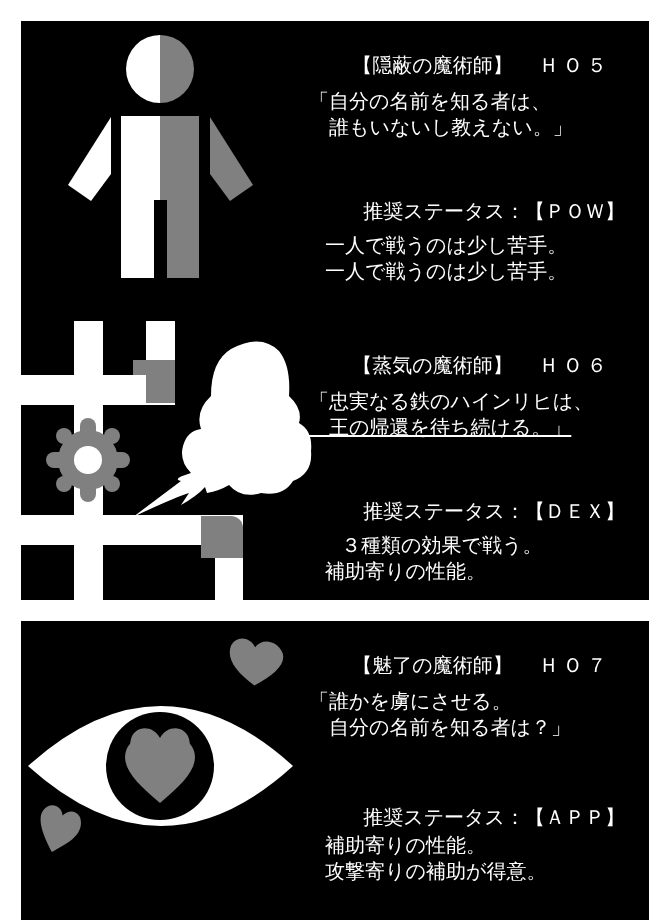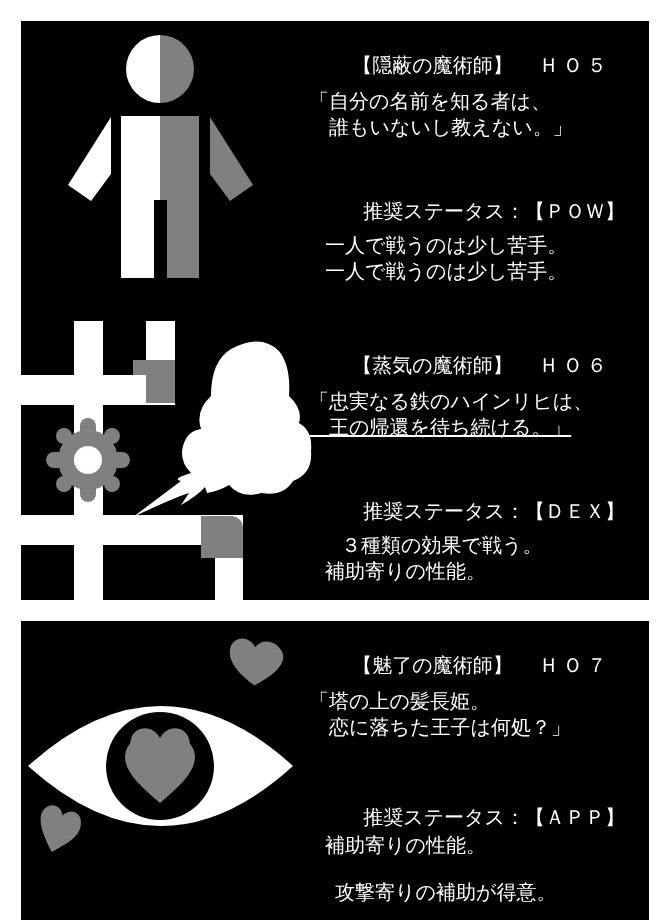--- a/index.html
+++ b/index.html
@@ -112,21 +112,21 @@
     <path d="M139,182 C115,162 100,146 105,130 C110,114 131,113 139,128 C147,113 168,114 173,130 C178,146 163,162 139,182 Z" fill="#808080"></path>
 
     <path d="M230,64 C214,48 206,34 212,22 C218,12 232,14 236,26 C244,18 258,22 262,34 C266,46 252,56 230,64 Z" fill="#808080" transform="rotate(-8 236 40)"></path>
 
     <path d="M37,232 C24,218 14,204 18,194 C22,184 34,184 38,194 C44,184 56,186 58,198 C60,210 50,220 37,232 Z" fill="#808080" transform="rotate(15 38 208)"></path>
   </svg>
   <div class="txt">
     <div class="line" style="top:7px;left:3px;">
       <span>【魅了の魔術師】</span><span style="display:inline-block;width:26px"></span><span style="letter-spacing:4px">ＨＯ７</span>
     </div>
-    <div class="line" style="top:68px;left:-2px;">「塔の上の髪長姫。</div>
-    <div class="line" style="top:94px;left:-2px;">　恋に落ちた王子は何処？」</div>
+    <div class="line" style="top:68px;left:-2px;">「誰かを虜にさせる。</div>
+    <div class="line" style="top:94px;left:-2px;">　自分の名前を知る者は？」</div>
     <div class="line" style="top:159px;left:14px;">
       <span>推奨ステータス：</span><span>【ＡＰＰ】</span>
     </div>
     <div class="line" style="top:212px;left:14px;">補助寄りの性能。</div>
-    <div class="line" style="top:238px;left:24px;margin-top:21px;">攻撃寄りの補助が得意。</div>
+    <div class="line" style="top:238px;left:14px;">攻撃寄りの補助が得意。</div>
   </div>
 </div>
 
 </body></html>

